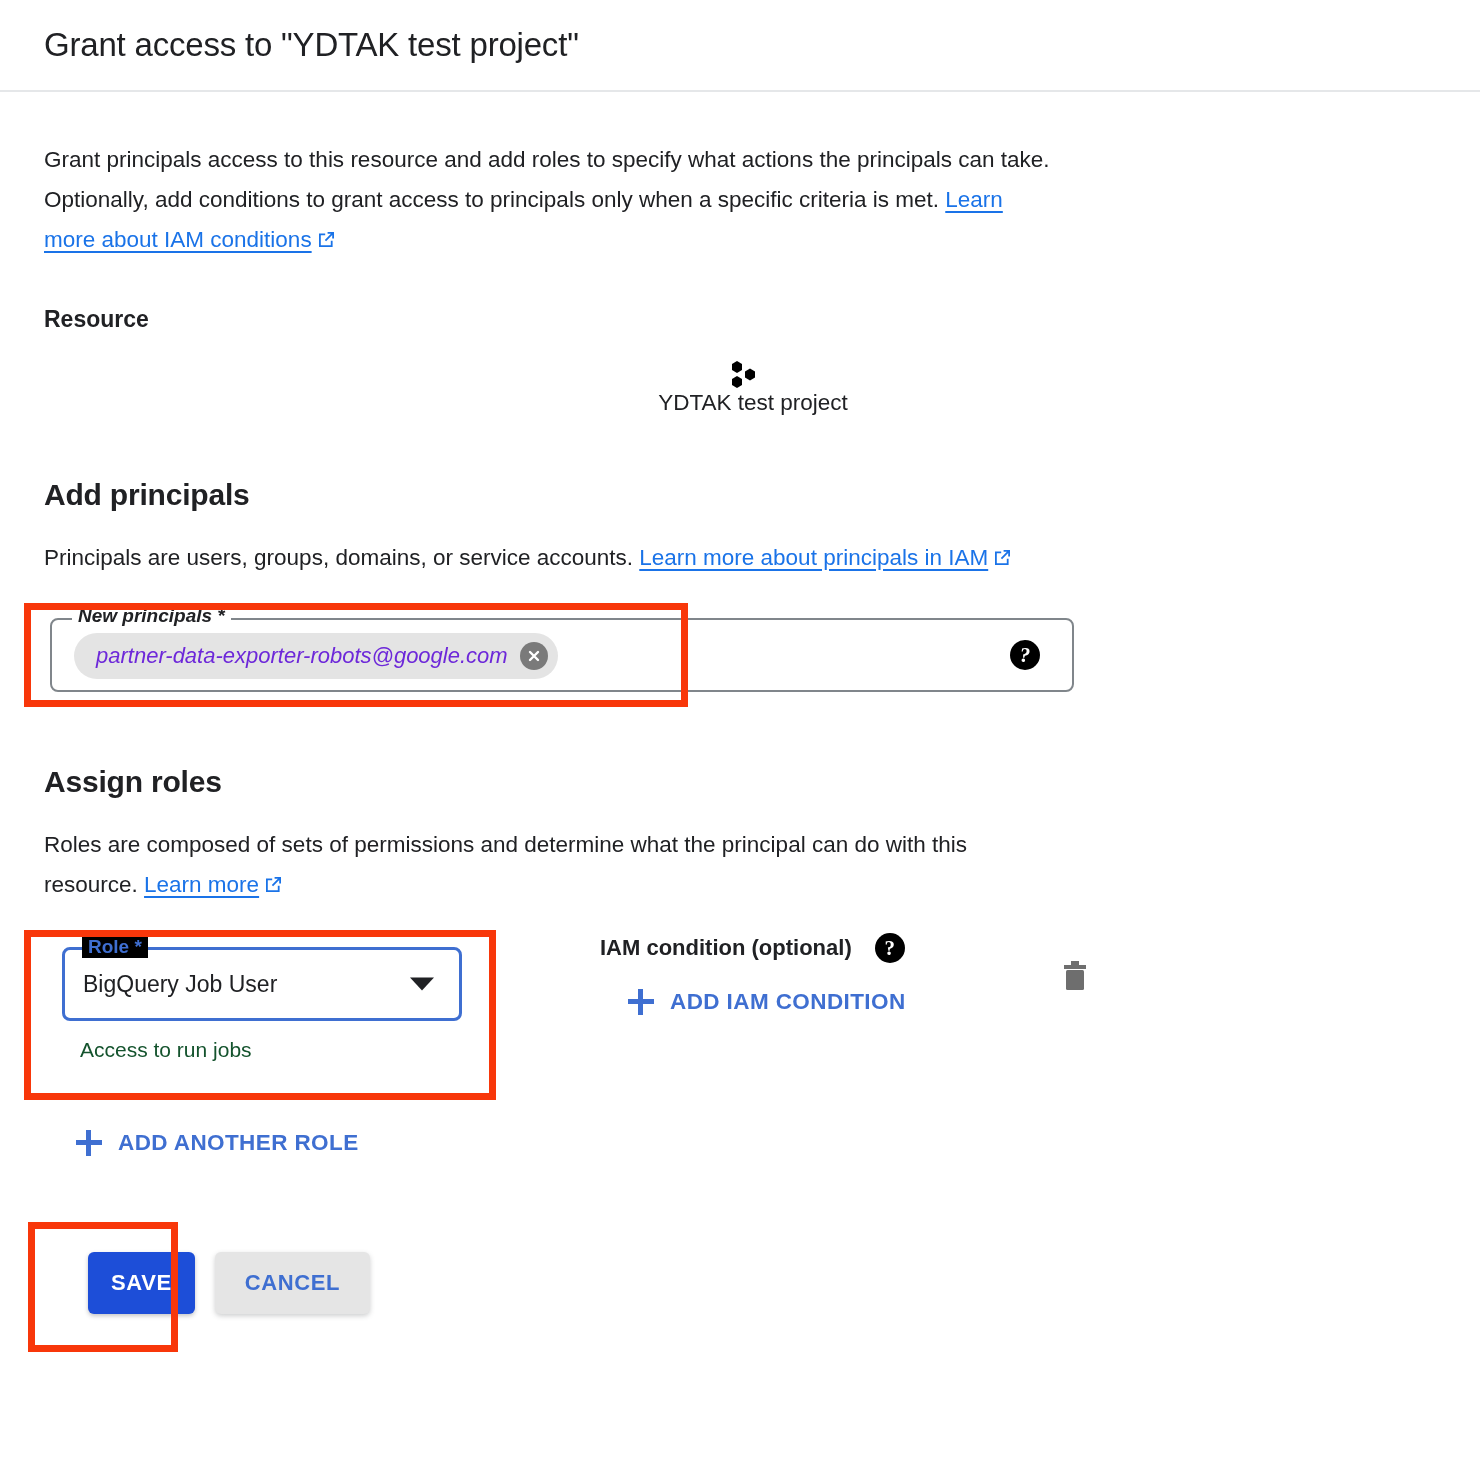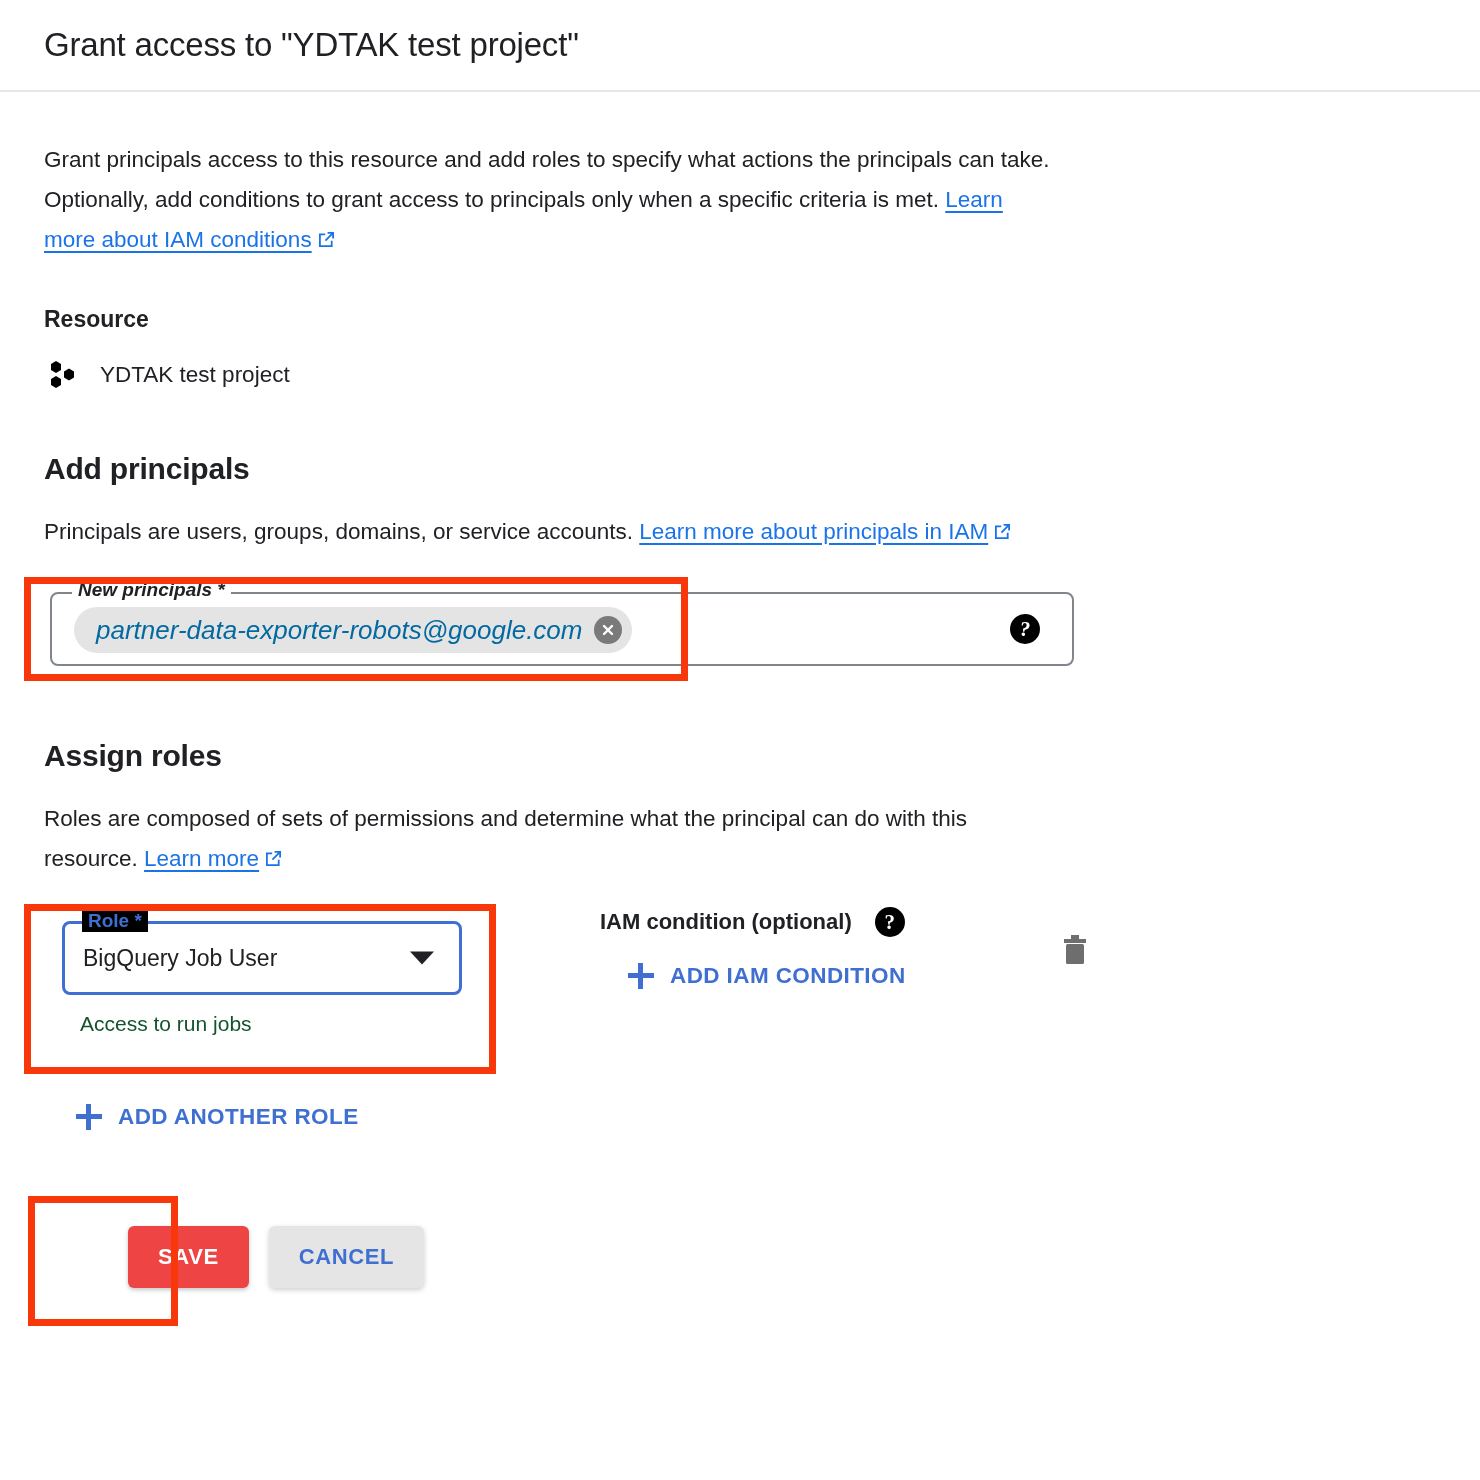--- a/index.html
+++ b/index.html
@@ -47,21 +47,21 @@
     font-size: 23px; font-weight: 700; color: #202124;
     margin: 0;
   }
   h2.section-lg {
     font-size: 30px; font-weight: 700; color: #202124; margin: 0;
     letter-spacing: -0.2px;
   }
 
   
   .resource-block { margin-top: 46px; }
-  .resource-row { display: flex; align-items: center; margin-top: 27px; }
+  .resource-row { display: flex; align-items: center; margin-top: 27px; flex-direction: column; }
   .resource-icon { width: 34px; height: 30px; margin-left: 4px; }
   .resource-name { font-size: 22.5px; margin-left: 18px; color: #202124; }
 
   
   .principals-block { margin-top: 62px; }
   .desc {
     margin-top: 26px; width: 1010px;
     font-size: 22.5px; line-height: 40px; color: #202124;
   }
 
@@ -85,21 +85,21 @@
     position: absolute; left: 20px; top: -15px;
     background: #fff; padding: 0 6px;
     font-size: 19px; font-weight: 700; color: #202124;
   }
   .chip {
     position: absolute; left: 22px; top: 13px;
     height: 46px; padding: 0 10px 0 22px;
     background: #e4e4e4; border-radius: 23px;
     display: flex; align-items: center; gap: 12px;
   }
-  .chip-text { font-size: 26px; color: #0369a1; white-space: nowrap; }
+  .chip-text { font-size: 22px; color: #6d28d9; white-space: nowrap; }
   .chip-close {
     width: 28px; height: 28px; border-radius: 50%; background: #7a7a7a;
     display: flex; align-items: center; justify-content: center; cursor: pointer;
   }
   .help-icon {
     position: absolute; right: 32px; top: 50%; transform: translateY(-50%);
     width: 30px; height: 30px; border-radius: 50%; background: #000;
     display: flex; align-items: center; justify-content: center;
     cursor: pointer;
   }
@@ -161,23 +161,22 @@
 
   
   .actions-wrap { position: relative; margin-top: 60px; height: 160px; }
   .actions { position: absolute; left: 44px; top: 36px; display: flex; align-items: center; gap: 20px; }
   .btn {
     height: 62px; border-radius: 6px; font-size: 22px; font-weight: 700;
     letter-spacing: 0.6px; display: flex; align-items: center; justify-content: center;
     cursor: pointer; border: none;
   }
   .btn-save {
-    background: #ef4444; color: #fff; padding: 0 30px;
+    background: #1d4ed8; color: #fff; padding: 0 23px;
     box-shadow: 0 2px 4px rgba(60,64,67,0.3);
-    margin-left: 40px;
   }
   .btn-cancel {
     background: #e5e5e5; color: #3f6fd1; padding: 0 30px;
     box-shadow: 0 2px 5px rgba(60,64,67,0.25);
   }
 </style>
 </head>
 <body>
 
 <div class="page">

